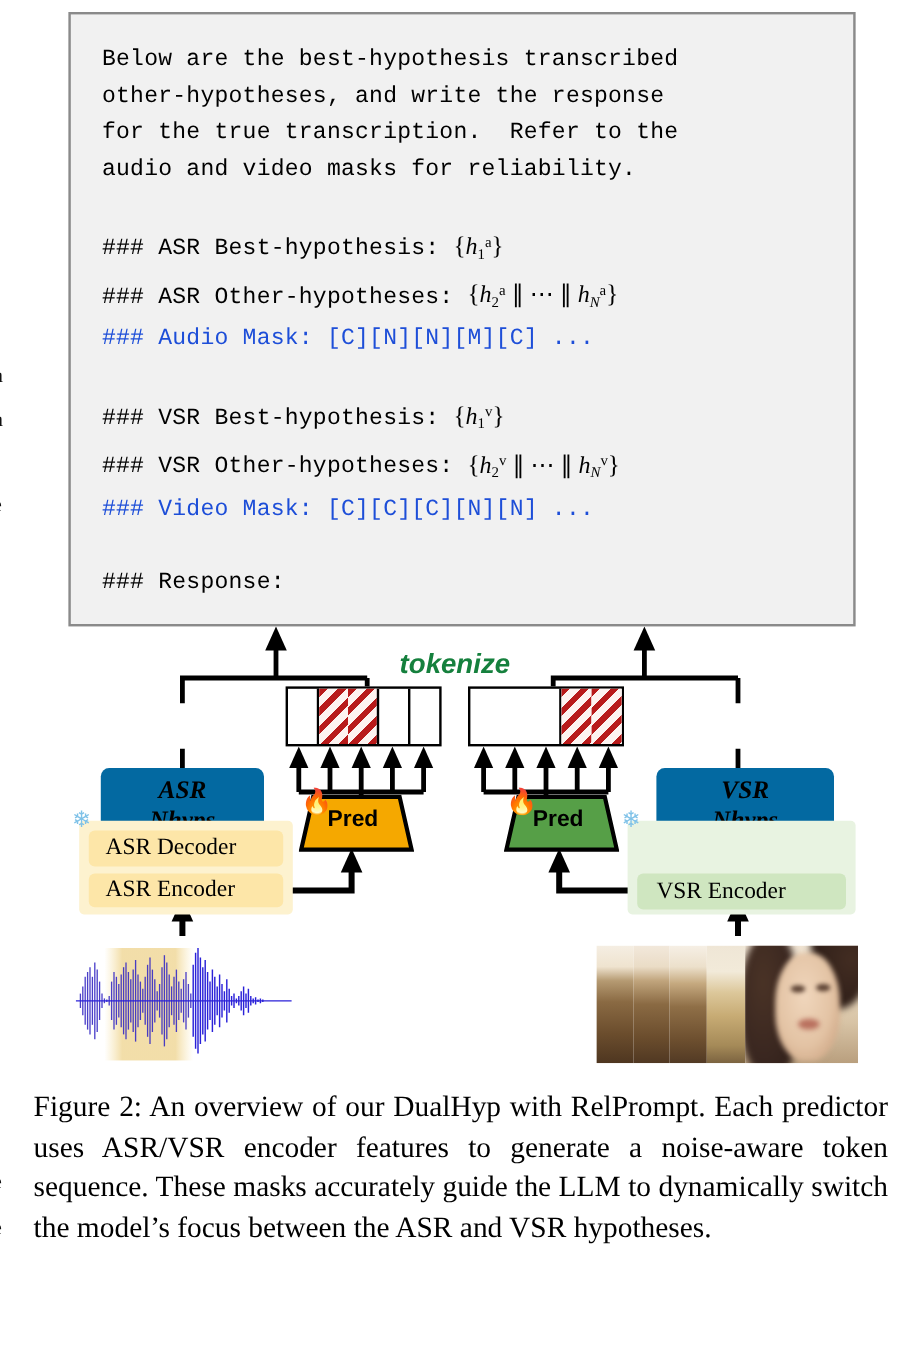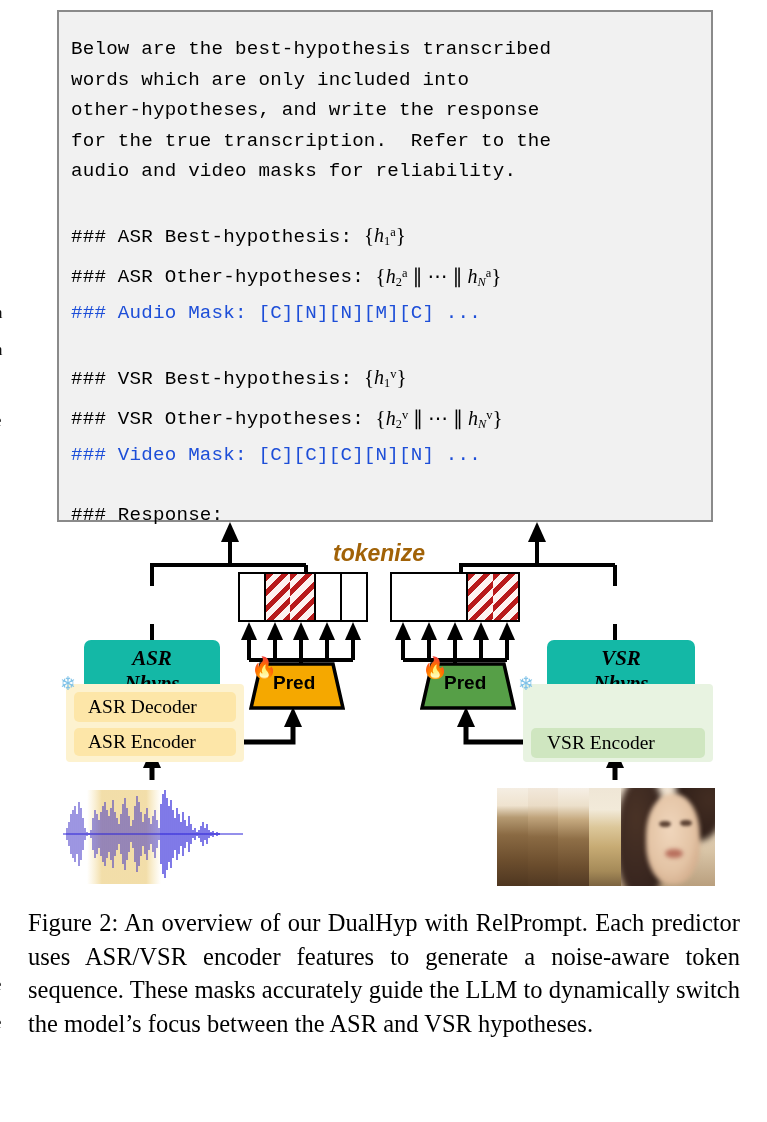--- a/index.html
+++ b/index.html
@@ -8,51 +8,51 @@
 
   
   .margin-col{position:absolute;left:0;top:0;width:26px;height:1122px;
               font-family:"Liberation Serif",serif;font-size:17px;line-height:1;
               color:#111;overflow:hidden;}
   .margin-col span{position:absolute;left:-6px;white-space:pre;}
 
   
   .prompt-box{position:absolute;left:57px;top:10px;width:656px;height:512px;
               background:#f1f1f1;border:2px solid #8a8a8a;box-sizing:border-box;}
-  .prompt-inner{padding:22px 0 0 12px;
+  .prompt-inner{padding:22px 0 0 26px;
                 font-family:"Liberation Mono","DejaVu Sans Mono",monospace;
                 font-size:19.2px;line-height:30.6px;letter-spacing:.2px;}
   .pline{white-space:pre;}
   .pline.red{color:#1d4ed8;}
   .gap{height:30px;}
   .math{font-family:"Liberation Serif",serif;font-style:italic;font-size:20px;
         letter-spacing:0;}
   sub,sup{font-size:.62em;font-style:normal;}
   sub{vertical-align:-.28em;} sup{vertical-align:.52em;}
   .mi{font-style:italic;}
   .brc{font-style:normal;font-size:21px;}
   .par{font-style:normal;}
 
   
   .diagram{position:absolute;left:0;top:522px;width:767px;height:370px;}
   .blk{position:absolute;box-sizing:border-box;}
 
-  .nhyps{background:#14b8a6;border-radius:7px;display:flex;flex-direction:column;
+  .nhyps{background:#0369a1;border-radius:7px;display:flex;flex-direction:column;
          align-items:center;justify-content:center;
          font-family:"Liberation Serif",serif;font-weight:bold;font-style:italic;
          font-size:21px;line-height:25px;}
 
   .tokbox{border:2.5px solid #000;background:#fff;display:flex;}
   .cell{flex:1 1 0;height:100%;}
   .cell.h{background-color:#fff;
     background-image:repeating-linear-gradient(135deg,
       #b81a1a 0px,#b81a1a 5px,#fdf3f0 5px,#fdf3f0 11px);}
   .cell.sep{border-right:2.5px solid #000;}
 
-  .tokenize{position:absolute;color:#a16207;font-style:italic;font-weight:bold;
+  .tokenize{position:absolute;color:#15803d;font-style:italic;font-weight:bold;
             font-family:"Liberation Sans",sans-serif;font-size:23px;}
 
   .pred{position:absolute;}
   .predlbl{position:absolute;font-family:"Liberation Sans",sans-serif;
            font-weight:bold;font-size:19px;color:#000;}
   .fire{position:absolute;font-size:21px;line-height:1;}
   .snow{position:absolute;font-size:19px;line-height:1;}
 
   .encdec-wrap{position:absolute;border-radius:4px;}
   .encdec-wrap.a{background:#fdf2cf;}
@@ -89,21 +89,20 @@
   <span style="top:412px">e</span>
   <span style="top:449px">s</span>
 
   <span style="top:976px">e</span>
   <span style="top:1014px">e</span>
 </div>
 
 <div class="prompt-box">
   <div class="prompt-inner">
     <div class="pline">Below are the best-hypothesis transcribed</div>
-    <div class="pline">words which are only included into</div>
     <div class="pline">other-hypotheses, and write the response</div>
     <div class="pline">for the true transcription.  Refer to the</div>
     <div class="pline">audio and video masks for reliability.</div>
 
     <div class="gap"></div>
 
     <div class="pline"><span>### ASR Best-hypothesis:</span> <span class="math"><span class="brc">{</span><span class="mi">h</span><sub>1</sub><sup>a</sup><span class="brc">}</span></span></div>
 
     <div class="pline"><span>### ASR Other-hypotheses:</span> <span class="math"><span class="brc">{</span><span class="mi">h</span><sub>2</sub><sup>a</sup> <span class="par">∥</span> <span class="par">⋯</span> <span class="par">∥</span> <span class="mi">h</span><sub><span class="mi">N</span></sub><sup>a</sup><span class="brc">}</span></span></div>
 

